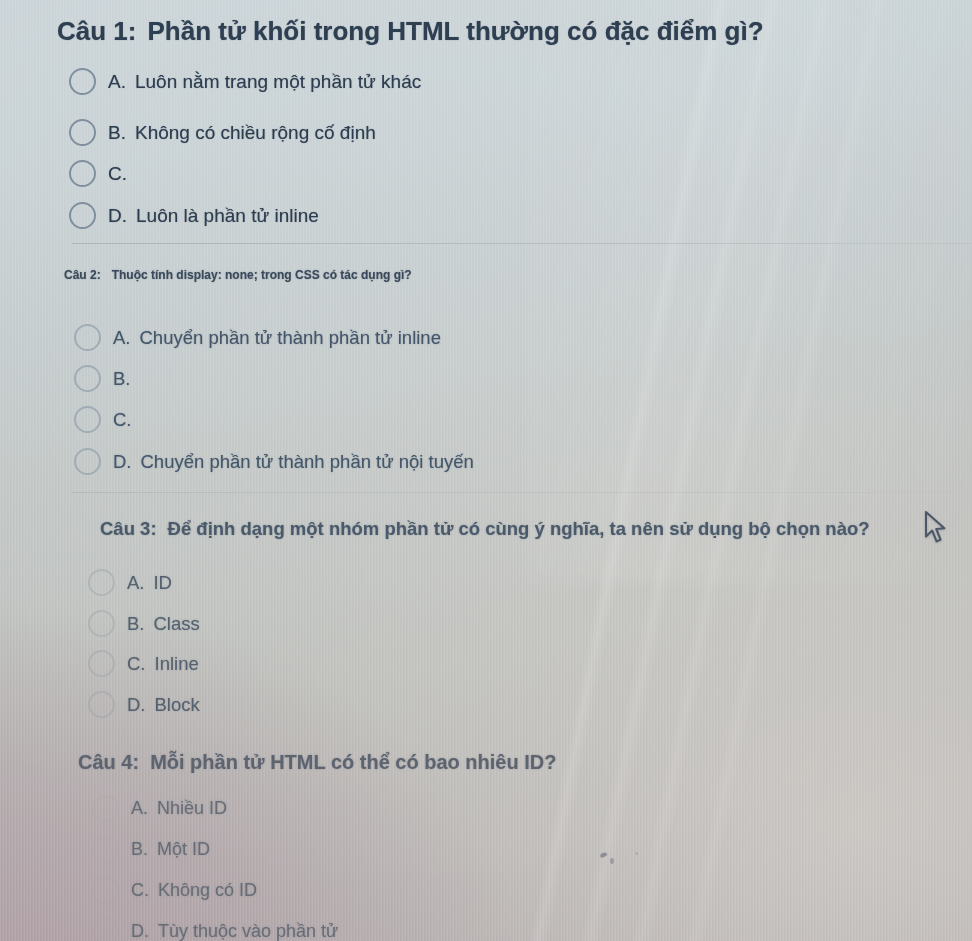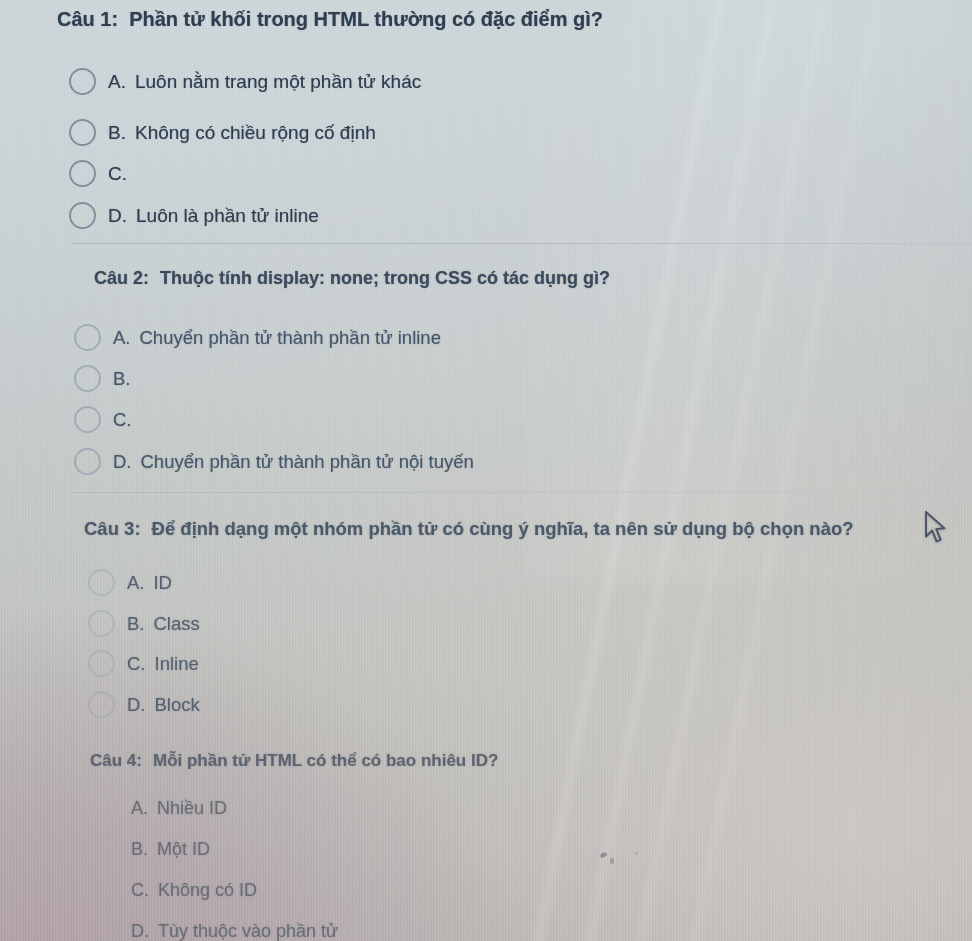--- a/index.html
+++ b/index.html
@@ -104,69 +104,69 @@
   .divider {
     position: absolute;
     height: 1px;
     left: 72px;
     width: 900px;
   }
 
   
   #q1 { top: 8px; }
   #q1 .qhead {
-    position: absolute; left: 57px; top: 0px;
-    font-size: 20px; color: #2f3f52;
+    position: absolute; left: 57px; top: 8px;
+    font-size: 26px; color: #2f3f52;
     text-shadow: 0 0 1.1px rgba(40,56,74,0.55);
   }
   #q1 .opt { font-size: 19px; color: #2d3d50; text-shadow: 0 0 1.1px rgba(40,56,74,0.45); }
   #q1 .radio { border: 2.2px solid #7f8f9d; }
   #q1 .o0 { left: 69px; top: 60px; }
   #q1 .o1 { left: 69px; top: 111px; }
   #q1 .o2 { left: 69px; top: 152px; }
   #q1 .o3 { left: 69px; top: 194px; }
 
   #d1 { top: 243px; background: linear-gradient(90deg, rgba(150,158,164,0.55), rgba(160,166,170,0.42) 70%, rgba(168,172,174,0.25)); }
 
   
   #q2 { top: 268px; }
   #q2 .qhead {
-    position: absolute; left: 94px; top: 0px;
-    font-size: 18px; color: #3a4a5c;
+    position: absolute; left: 64px; top: 0px;
+    font-size: 12px; color: #3a4a5c;
     text-shadow: 0 0 1.4px rgba(58,74,92,0.5);
     text-align: center;
   }
   #q2 .opt { font-size: 18.5px; color: #44566a; text-shadow: 0 0 1.5px rgba(68,86,106,0.45); }
   #q2 .radio { border: 2px solid #9aa7b0; opacity: 0.85; }
   #q2 .o0 { left: 74px; top: 56px; }
   #q2 .o1 { left: 74px; top: 97px; }
   #q2 .o2 { left: 74px; top: 138px; }
   #q2 .o3 { left: 74px; top: 180px; }
 
   #d2 { top: 492px; background: linear-gradient(90deg, rgba(160,166,170,0.40), rgba(172,176,178,0.30) 70%, rgba(180,182,182,0.18)); }
 
   
   #q3 { top: 518px; }
   #q3 .qhead {
-    position: absolute; left: 84px; top: 0px;
+    position: absolute; left: 100px; top: 0px;
     font-size: 18.5px; color: #4b5a6b;
     text-shadow: 0 0 1.8px rgba(75,90,107,0.45);
   }
   #q3 .opt { font-size: 18.5px; color: #55616f; text-shadow: 0 0 1.8px rgba(85,97,111,0.40); }
   #q3 .radio { border: 2px solid rgba(150,158,166,0.40); }
   #q3 .o0 { left: 88px; top: 51px; }
   #q3 .o1 { left: 88px; top: 92px; }
   #q3 .o2 { left: 88px; top: 132px; }
   #q3 .o3 { left: 88px; top: 173px; }
 
   
   #q4 { top: 751px; }
   #q4 .qhead {
-    position: absolute; left: 90px; top: 0px;
-    font-size: 17px; color: #5d6470;
+    position: absolute; left: 78px; top: 0px;
+    font-size: 20px; color: #5d6470;
     text-shadow: 0 0 2.1px rgba(93,100,112,0.42);
   }
   #q4 .opt { font-size: 18px; color: #676d77; text-shadow: 0 0 2.2px rgba(103,109,119,0.38); }
   #q4 .radio { border: 2px solid rgba(160,160,166,0.13); }
   #q4 .o0 { left: 92px; top: 44px; }
   #q4 .o1 { left: 92px; top: 85px; }
   #q4 .o2 { left: 92px; top: 126px; }
   #q4 .o3 { left: 92px; top: 167px; }
 
   

